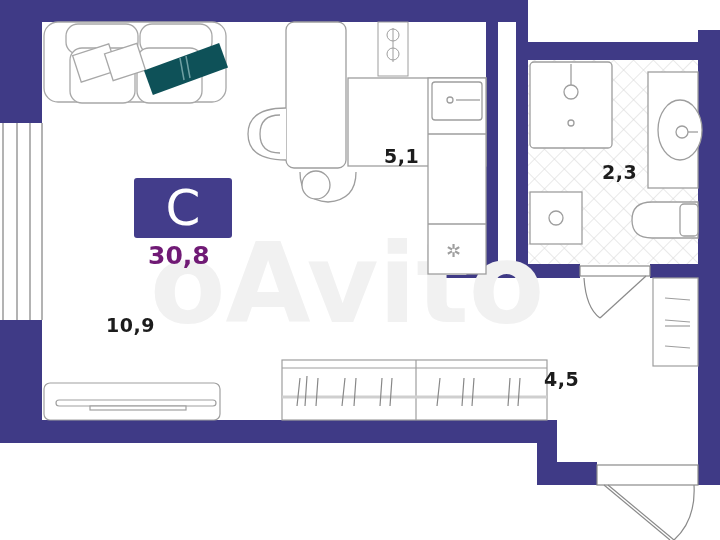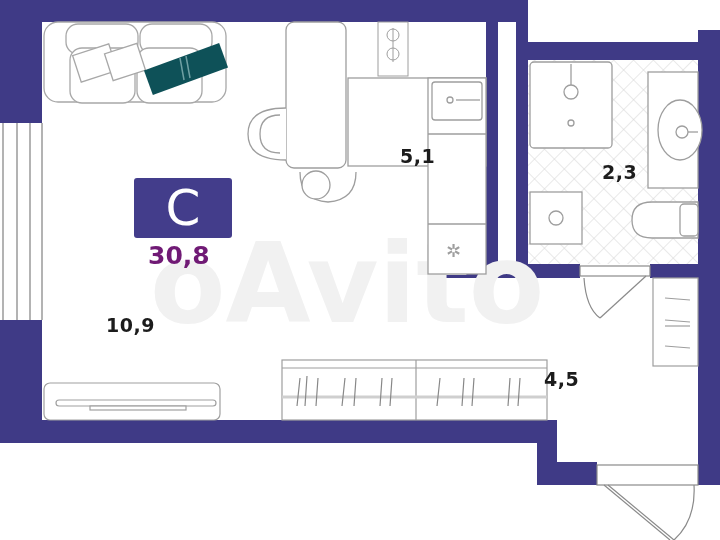--- a/index.html
+++ b/index.html
@@ -144,15 +144,15 @@
     <path d="M694 485 q2 35 -20 55"></path>
   </g>
 </svg>
 
 <div class="badge">
   <span>С</span>
 </div>
 <div class="area">30,8</div>
 
 <div class="label" style="left:106px;top:314px;">10,9</div>
-<div class="label" style="left:384px;top:145px;margin-left:16px;">5,1</div>
+<div class="label" style="left:384px;top:145px;">5,1</div>
 <div class="label" style="left:602px;top:161px;">2,3</div>
 <div class="label" style="left:544px;top:368px;">4,5</div>
 
 </body></html>

